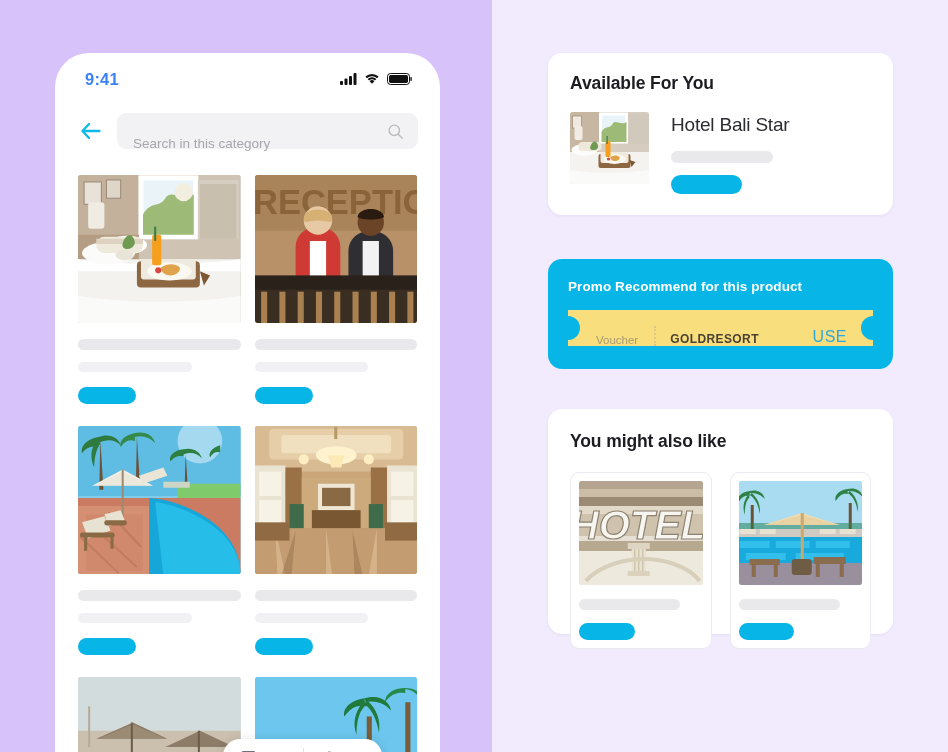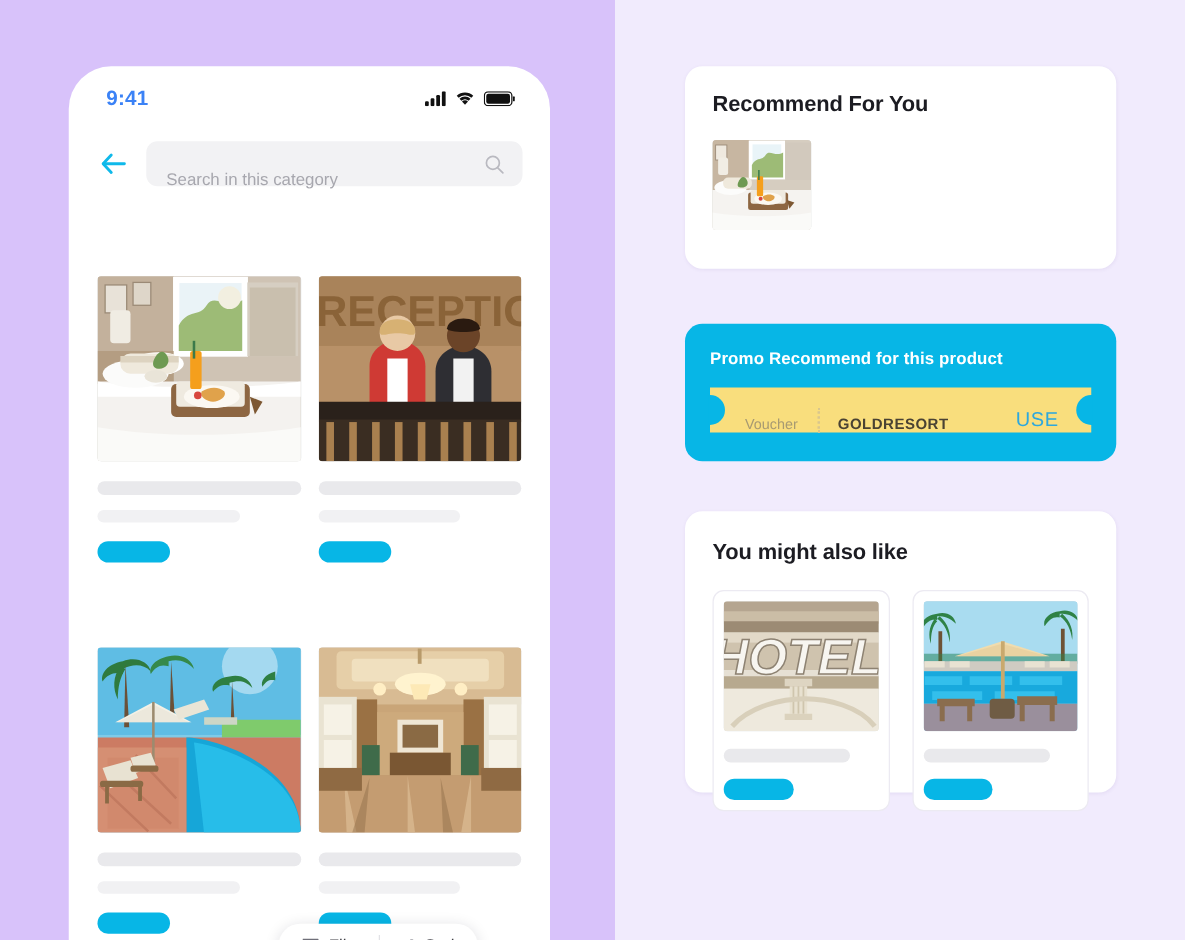--- a/index.html
+++ b/index.html
@@ -39,21 +39,21 @@
     display:flex; align-items:center; padding:0 14px 0 16px; gap:8px;
   }
   .searchfield input {
     flex:1; border:none; outline:none; background:transparent;
     font-family:"Liberation Sans", sans-serif; font-size:13.5px; color:#701a75;margin-top:24px;
   }
   .searchfield input::placeholder { color:#a7a7ae; }
 
   .grid-scroll { padding:18px 23px 0 23px; }
   .grid { display:grid; grid-template-columns:1fr 1fr; column-gap:14px; row-gap:22px; }
-  .tile { width:100%;margin-top:46px; }
+  .tile { width:100%; }
   .tile .thumb {
     width:100%; height:148px; border-radius:3px; overflow:hidden;
     background:#dfe2e4; position:relative;
   }
   .tile .thumb svg { display:block; width:100%; height:100%; }
   .sk { border-radius:7px; background:#e9e9ec; }
   .sk.wide  { height:11px; width:100%;  margin-top:16px; }
   .sk.short { height:10px; width:70%; background:#f1f1f3; margin-top:12px; }
   .pill {
     margin-top:15px; height:17px; width:58px;
@@ -396,21 +396,21 @@
       </svg>
       <span>Sorl</span>
     </div>
   </div>
 
 </div>
 
 <div id="panel">
 
   <div class="card rec-card">
-    <div class="rec-title">Recommend For You</div>
+    <div class="rec-title">Available For You</div>
     <div class="rec-body">
       <div class="rec-thumb">
         <svg viewBox="0 0 80 72" preserveAspectRatio="xMidYMid slice">
           <rect width="80" height="72" fill="#d6cdc0"></rect>
           <rect x="0" y="0" width="30" height="40" fill="#c7b6a1"></rect>
           <rect x="3" y="4" width="9" height="12" fill="#efe9df" stroke="#9b8a76" stroke-width=".7"></rect>
           <rect x="31" y="2" width="26" height="28" fill="#e9f4f8"></rect>
           <rect x="31" y="2" width="26" height="28" fill="none" stroke="#fff" stroke-width="3"></rect>
           <path d="M32 20c4-7 8-3 11-8s8 2 14-2v20H32z" fill="#9dbb76"></path>
           <rect x="59" y="2" width="21" height="30" fill="#d2c9bd"></rect>
@@ -423,20 +423,25 @@
           <ellipse cx="45" cy="47" rx="11" ry="5" fill="#fbf8f2"></ellipse>
           <path d="M41 45c3-2 7-2 9 0 1 2-2 4-4.5 4S40 47 41 45z" fill="#e0a24b"></path>
           <circle cx="39" cy="47" r="1.6" fill="#d8473f"></circle>
           <rect x="36" y="29" width="5" height="16" rx="1" fill="#f59f1c"></rect>
           <rect x="37" y="24" width="1.2" height="8" fill="#3b7a4a"></rect>
           <path d="M21 34c2-5 5-6 7-2s-1 6-4 6-4-1-3-4z" fill="#6e9a52"></path>
           <path d="M0 58c25 4 55 4 80 0v14H0z" fill="#fafaf8"></path>
           <path d="M60 48l6 2-4 5z" fill="#7d5833"></path>
         </svg>
       </div>
+      <div class="rec-info">
+        <div class="rec-name">Hotel Bali Star</div>
+        <div class="sk wide"></div>
+        <div class="pill"></div>
+      </div>
     </div>
   </div>
 
   <div class="promo">
     <div class="promo-title">Promo Recommend for this product</div>
     <div class="ticket">
       <div class="notch l"></div>
       <div class="notch r"></div>
       <div class="tk-label">Voucher</div>
       <div class="tk-div"></div>

